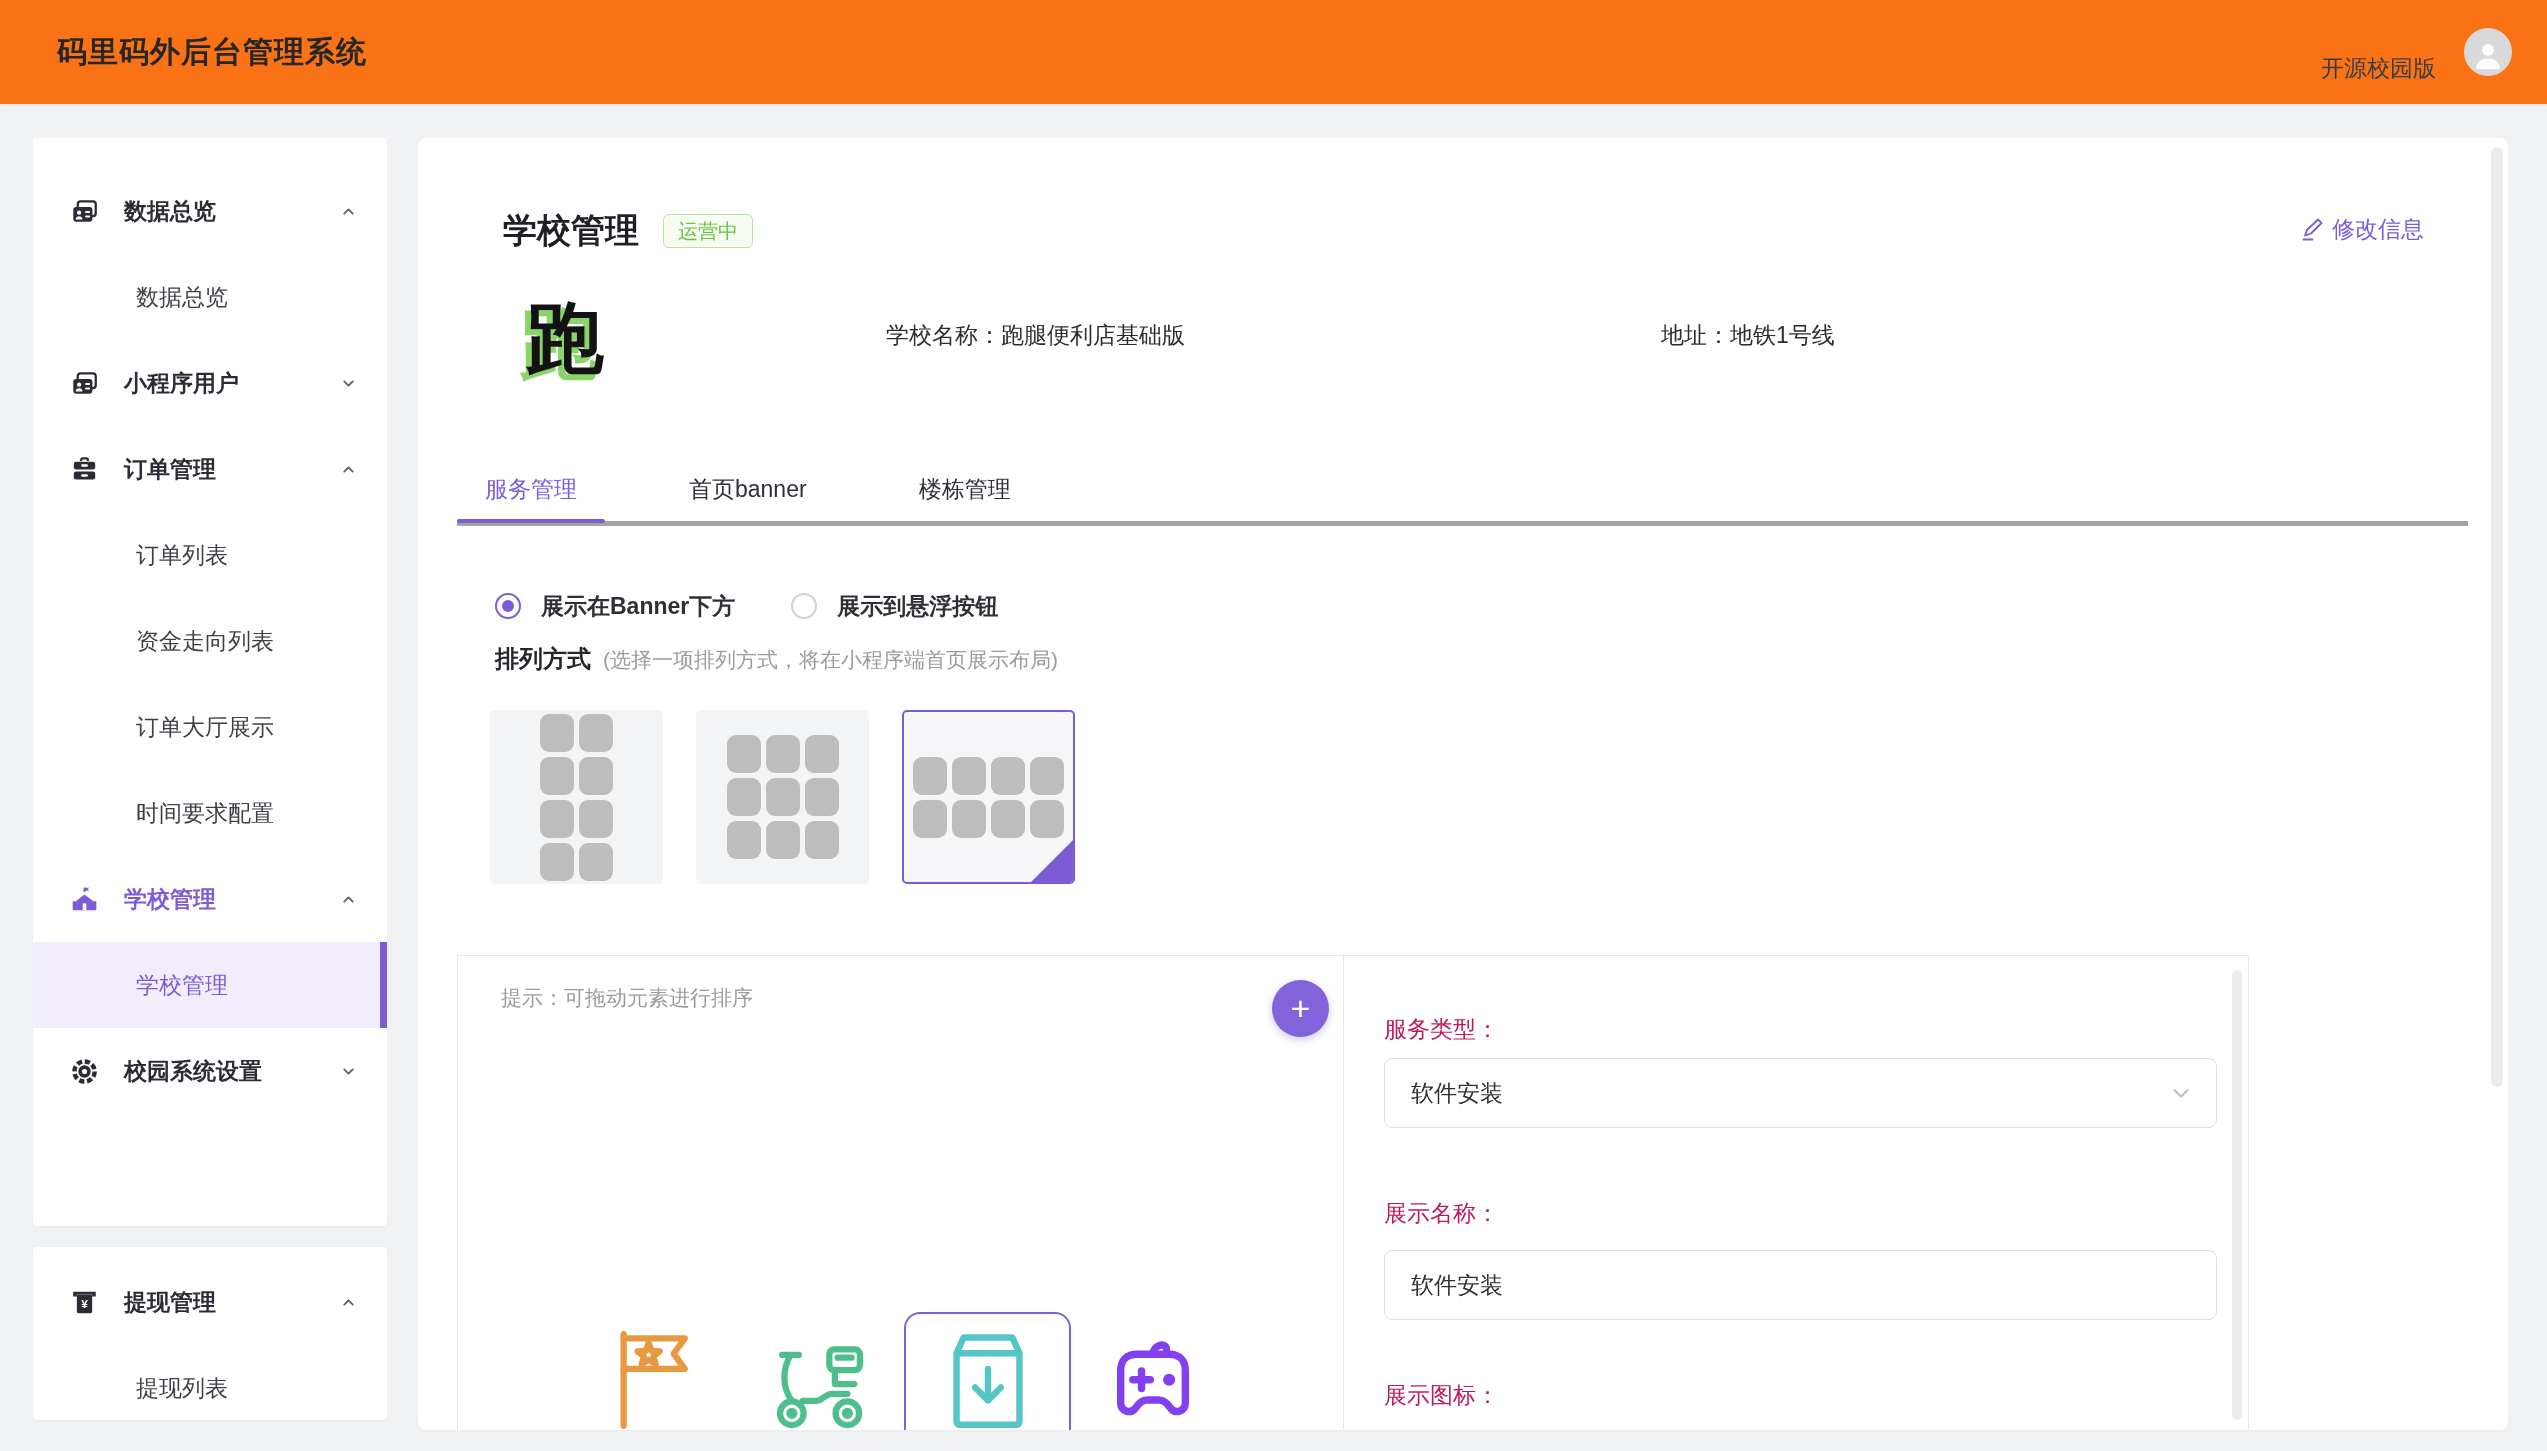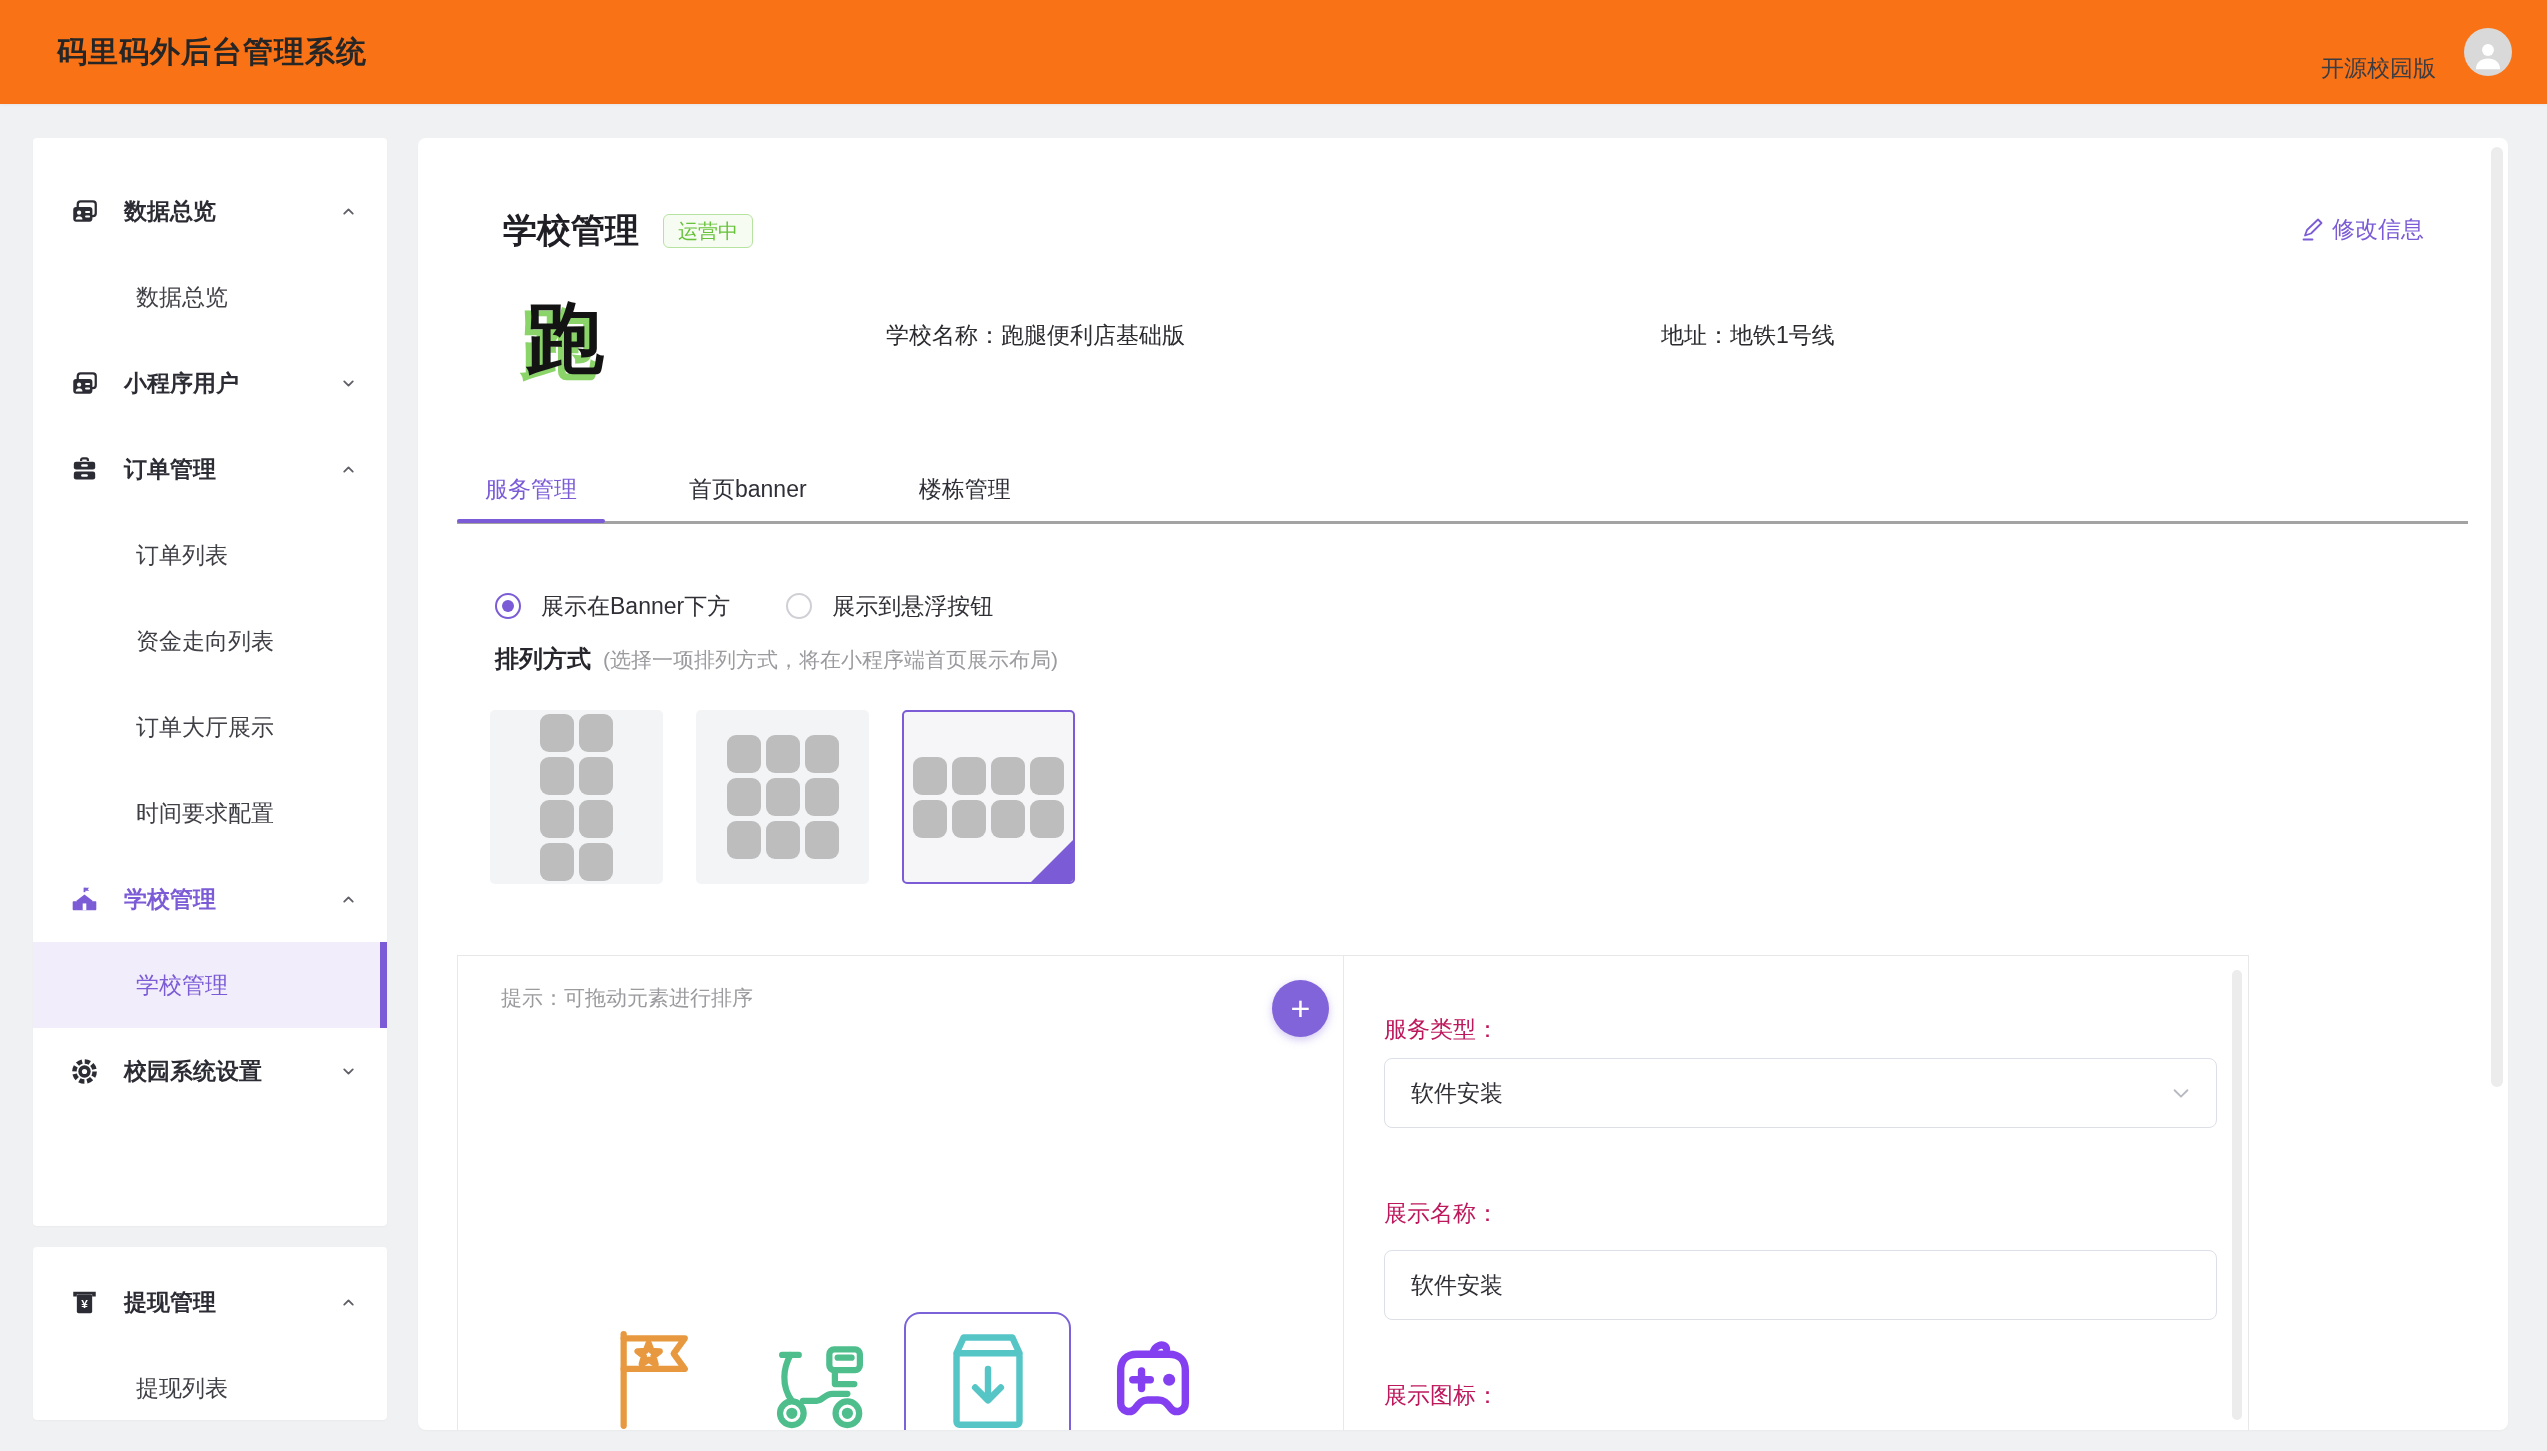--- a/index.html
+++ b/index.html
@@ -41,31 +41,31 @@
     border-radius:6px;padding:6px 14px;line-height:1;}
   .edit-link{position:absolute;right:84px;top:76px;display:flex;align-items:center;gap:8px;
     color:#7b5cd6;font-size:23px;cursor:pointer;}
   .edit-link svg{width:24px;height:24px;}
   .logo{position:absolute;left:102px;top:155px;width:90px;height:90px;font-size:78px;font-weight:900;
     line-height:90px;text-align:center;color:#131313;text-shadow:-6px 6px 0 #8ad469;}
   .info-a{position:absolute;left:468px;top:182px;font-size:23px;color:#2b2b30;}
   .info-b{position:absolute;left:1243px;top:182px;font-size:23px;color:#2b2b30;}
 
   
-  .tabs{position:absolute;left:39px;top:320px;width:2011px;height:63px;border-bottom:3px solid #a3a3a3;
+  .tabs{position:absolute;left:39px;top:320px;width:2011px;height:63px;border-bottom:5px solid #a3a3a3;
     display:flex;align-items:flex-end;}
   .tab{height:100%;display:inline-flex;align-items:center;padding:0 28px;margin-right:56px;
     font-size:23px;color:#2f2f38;cursor:pointer;position:relative;}
   .tab.active{color:#7b5cd6;}
   .tab.active::after{content:"";position:absolute;left:0;right:0;bottom:-2px;height:4px;
     background:#7b5cd6;border-radius:2px;}
 
   
   .radio-row{position:absolute;left:77px;top:442px;height:52px;display:flex;align-items:center;}
-  .radio{display:flex;align-items:center;cursor:pointer;}
+  .radio{display:flex;align-items:center;cursor:pointer;font-weight:bold;}
   .radio + .radio{margin-left:56px;}
   .rdot{width:26px;height:26px;border-radius:50%;box-sizing:border-box;background:#fff;
     border:2px solid #cfcfd6;margin-right:20px;position:relative;}
   .radio.sel .rdot{border-color:#7b5cd6;}
   .radio.sel .rdot::after{content:"";position:absolute;left:5px;top:5px;width:12px;height:12px;
     border-radius:50%;background:#7b5cd6;}
   .radio .rlbl{font-size:23px;color:#2f2f36;}
 
   .arrange-row{position:absolute;left:77px;top:505px;display:flex;align-items:baseline;gap:12px;}
   .arrange-title{font-size:24px;font-weight:700;color:#26262c;}

